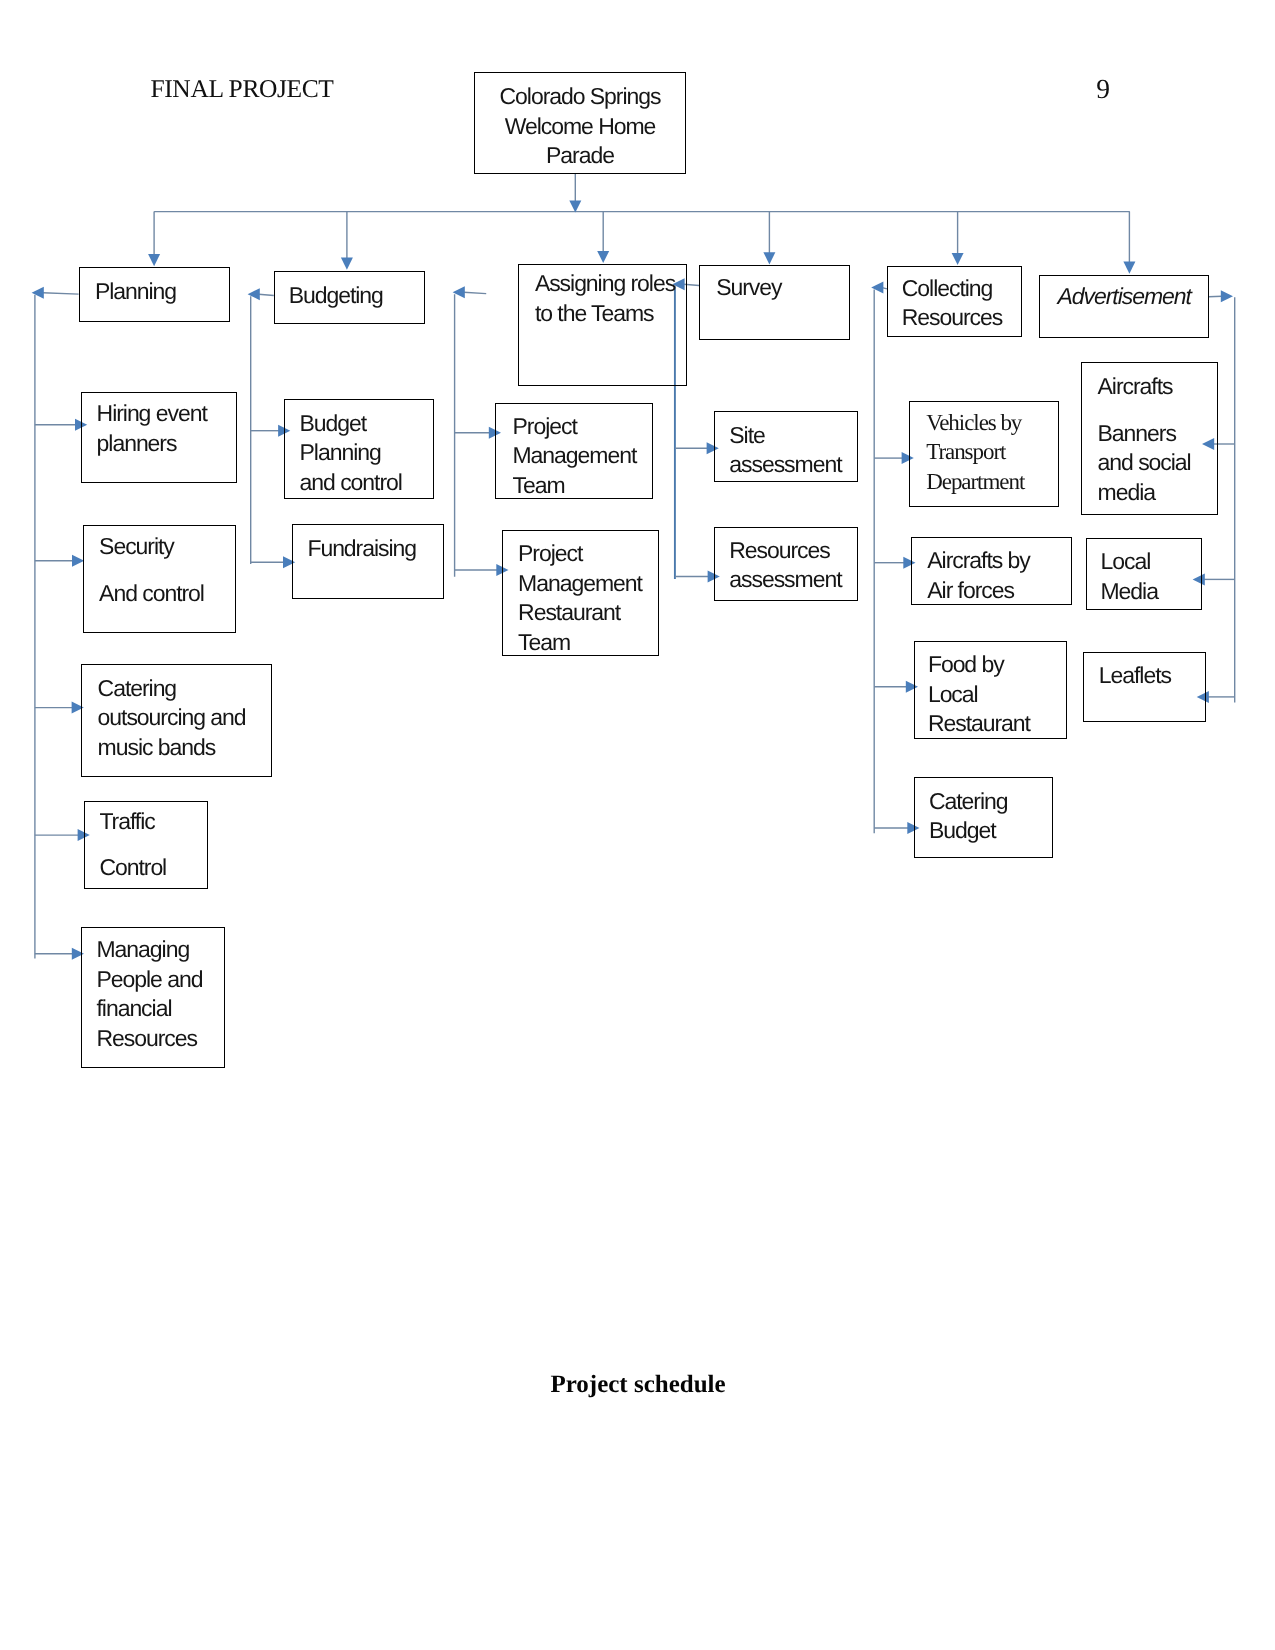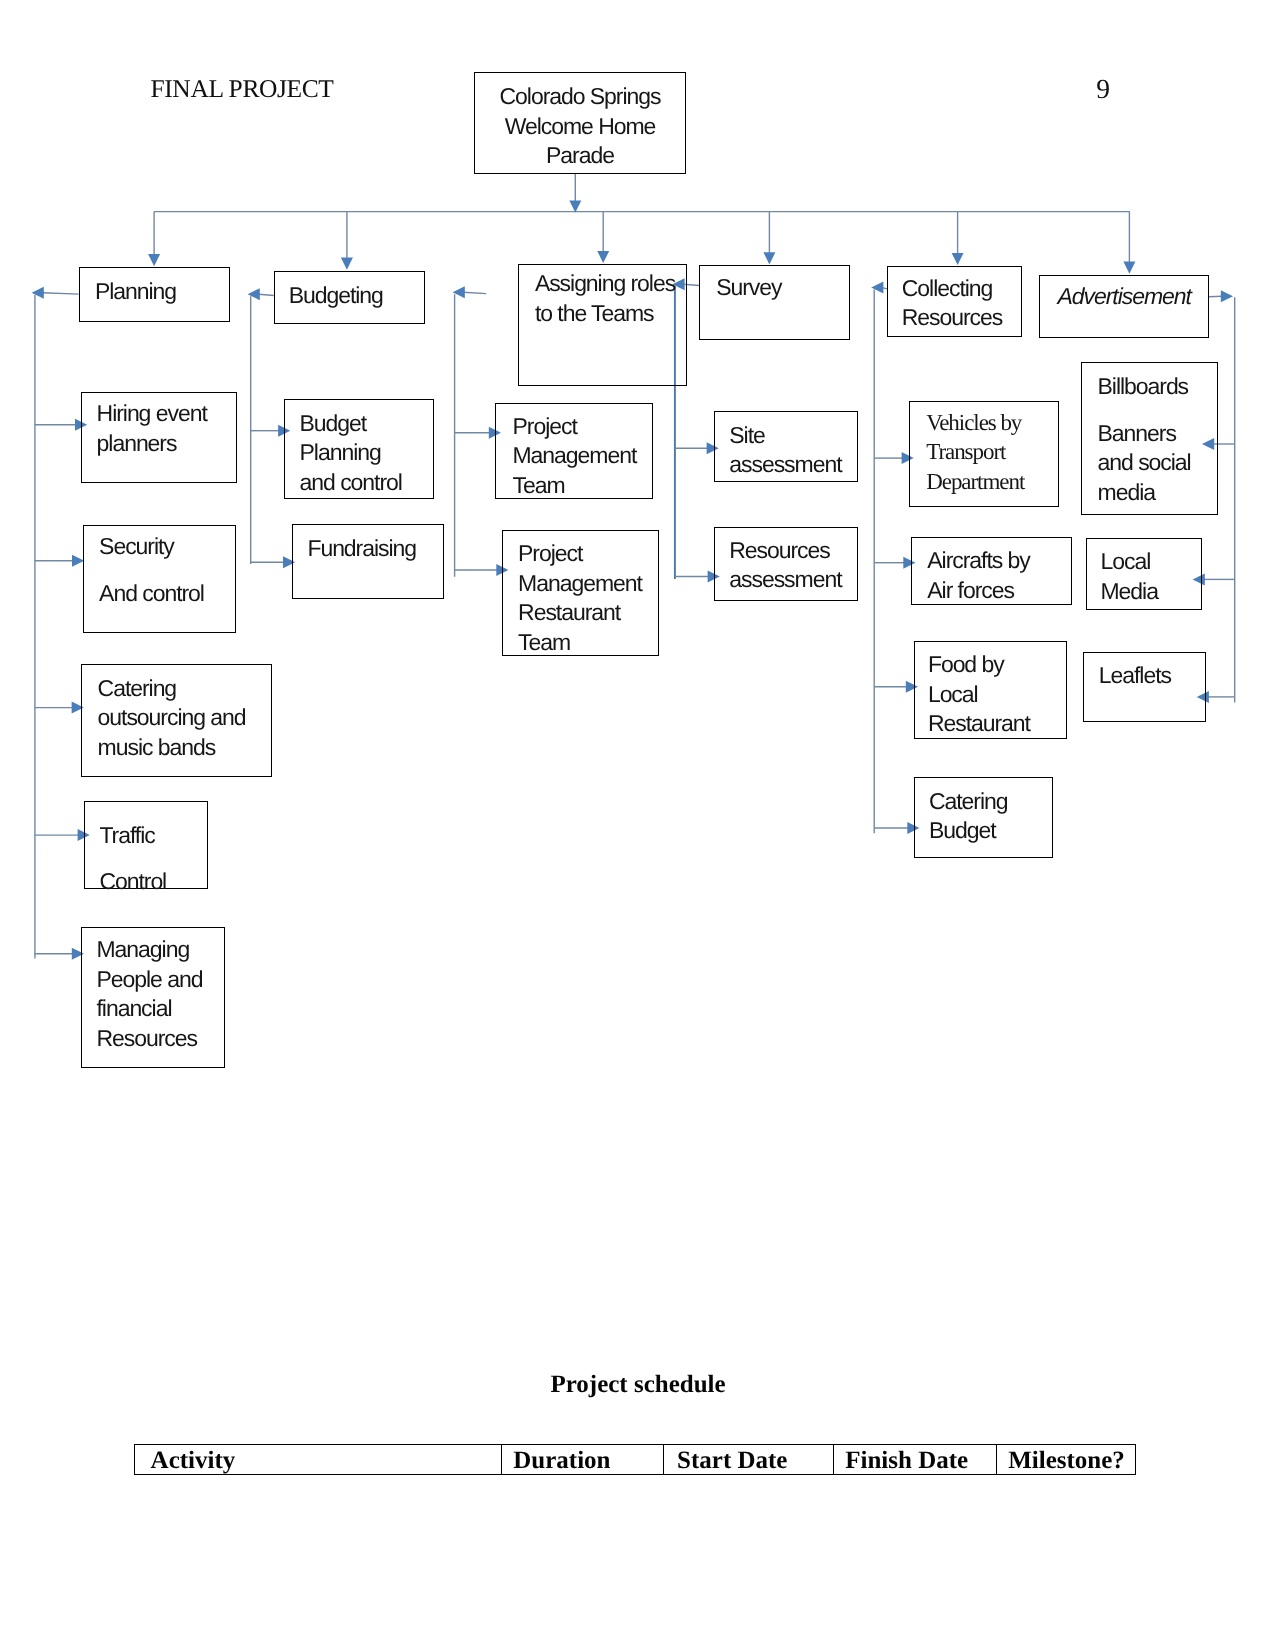--- a/index.html
+++ b/index.html
@@ -140,21 +140,21 @@
       <div class="node" style="left: 80.6px; top: 392.2px; width: 156px; height: 90.4px;">
         <div class="txt" style="left: 15px; top: 6px;"><div class="ln">Hiring event</div><div class="ln">planners</div></div>
       </div>
       <div class="node" style="left: 82.8px; top: 524.9px; width: 153.4px; height: 108px;">
         <div class="txt" style="left: 15.3px; top: 6.3px;"><div class="ln">Security</div><div class="ln blank">&nbsp;</div><div class="ln">And control</div></div>
       </div>
       <div class="node" style="left: 81.4px; top: 664.1px; width: 190.9px; height: 113.1px;">
         <div class="txt" style="left: 15.2px; top: 8.7px;"><div class="ln">Catering</div><div class="ln">outsourcing and</div><div class="ln">music bands</div></div>
       </div>
       <div class="node" style="left: 84.1px; top: 800.8px; width: 123.6px; height: 88.2px;">
-        <div class="txt" style="left: 14.3px; top: 19px;"><div class="ln">Traffic</div><div class="ln blank">&nbsp;</div><div class="ln">Control</div></div>
+        <div class="txt" style="left: 14.3px; top: 5px;"><div class="ln">Traffic</div><div class="ln blank">&nbsp;</div><div class="ln">Control</div></div>
       </div>
       <div class="node" style="left: 80.5px; top: 927px; width: 144.2px; height: 141.2px;">
         <div class="txt" style="left: 15px; top: 7.4px;"><div class="ln">Managing</div><div class="ln">People and</div><div class="ln">financial</div><div class="ln">Resources</div></div>
       </div>
       <div class="node" style="left: 283.7px; top: 398.8px; width: 150.3px; height: 100.4px;">
         <div class="txt" style="left: 14.9px; top: 8.8px;"><div class="ln">Budget</div><div class="ln">Planning</div><div class="ln">and control</div></div>
       </div>
       <div class="node" style="left: 292px; top: 523.9px; width: 151.9px; height: 75.6px;">
         <div class="txt" style="left: 14.4px; top: 9.2px;">Fundraising</div>
       </div>
@@ -176,37 +176,26 @@
       <div class="node" style="left: 911px; top: 536.5px; width: 161.1px; height: 68.5px;">
         <div class="txt" style="left: 15.3px; top: 8.6px;"><div class="ln">Aircrafts by</div><div class="ln">Air forces</div></div>
       </div>
       <div class="node" style="left: 913.5px; top: 641.1px; width: 153px; height: 98.2px;">
         <div class="txt" style="left: 13.4px; top: 8.3px;"><div class="ln">Food by</div><div class="ln">Local</div><div class="ln">Restaurant</div></div>
       </div>
       <div class="node" style="left: 914.1px; top: 777.4px; width: 138.5px; height: 80.5px;">
         <div class="txt" style="left: 13.8px; top: 8.2px;"><div class="ln">Catering</div><div class="ln">Budget</div></div>
       </div>
       <div class="node" style="left: 1081.4px; top: 362.4px; width: 136.9px; height: 152.7px;">
-        <div class="txt" style="left: 15.2px; top: 9px;"><div class="ln">Billboards</div><div class="ln blank">&nbsp;</div><div class="ln">Banners</div><div class="ln">and social</div><div class="ln">media</div></div>
+        <div class="txt" style="left: 15.2px; top: 9px;"><div class="ln">Aircrafts</div><div class="ln blank">&nbsp;</div><div class="ln">Banners</div><div class="ln">and social</div><div class="ln">media</div></div>
       </div>
       <div class="node" style="left: 1086px; top: 538.4px; width: 116.2px; height: 71.2px;">
         <div class="txt" style="left: 13.5px; top: 8px;"><div class="ln">Local</div><div class="ln">Media</div></div>
       </div>
       <div class="node" style="left: 1082.9px; top: 651.6px; width: 123.3px; height: 70px;">
         <div class="txt" style="left: 14.9px; top: 8.2px;">Leaflets</div>
       </div>
     </div>
 
   <div class="sched-title" style="left:550.4px;top:1371.0px;">Project schedule</div>
 
-  <table class="sched" style="left:134.2px;top:1443.9px;">
-    <tbody>
-      <tr>
-        <td style="width:366.9px;padding-left:15.4px">Activity</td>
-        <td style="width:162.3px">Duration</td>
-        <td style="width:169.7px;padding-left:12.7px">Start Date</td>
-        <td style="width:162.9px">Finish Date</td>
-        <td style="width:139.3px">Milestone?</td>
-      </tr>
-    </tbody>
-  </table>
 
 </div>
 
 </body></html>

